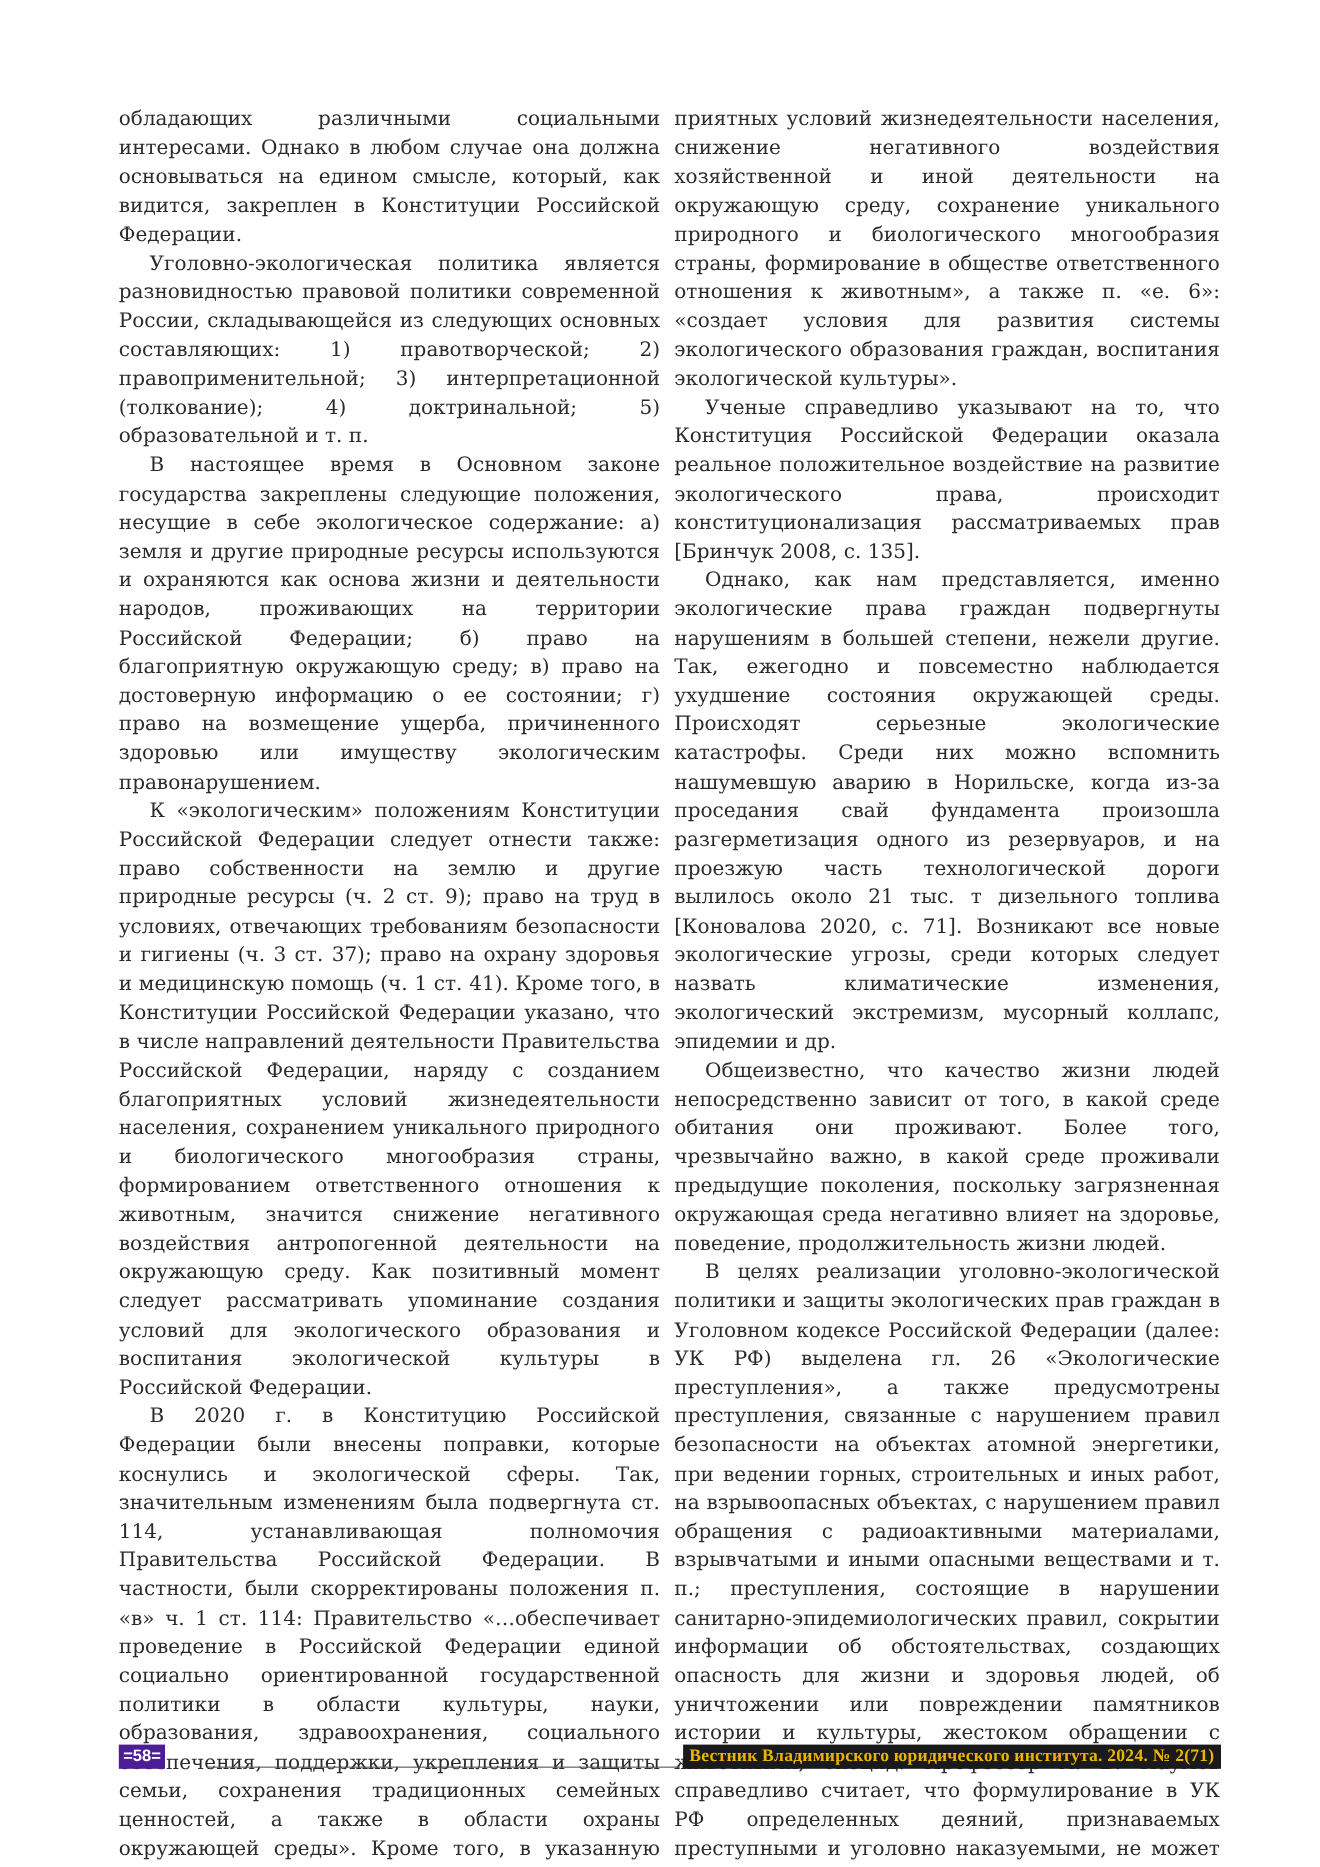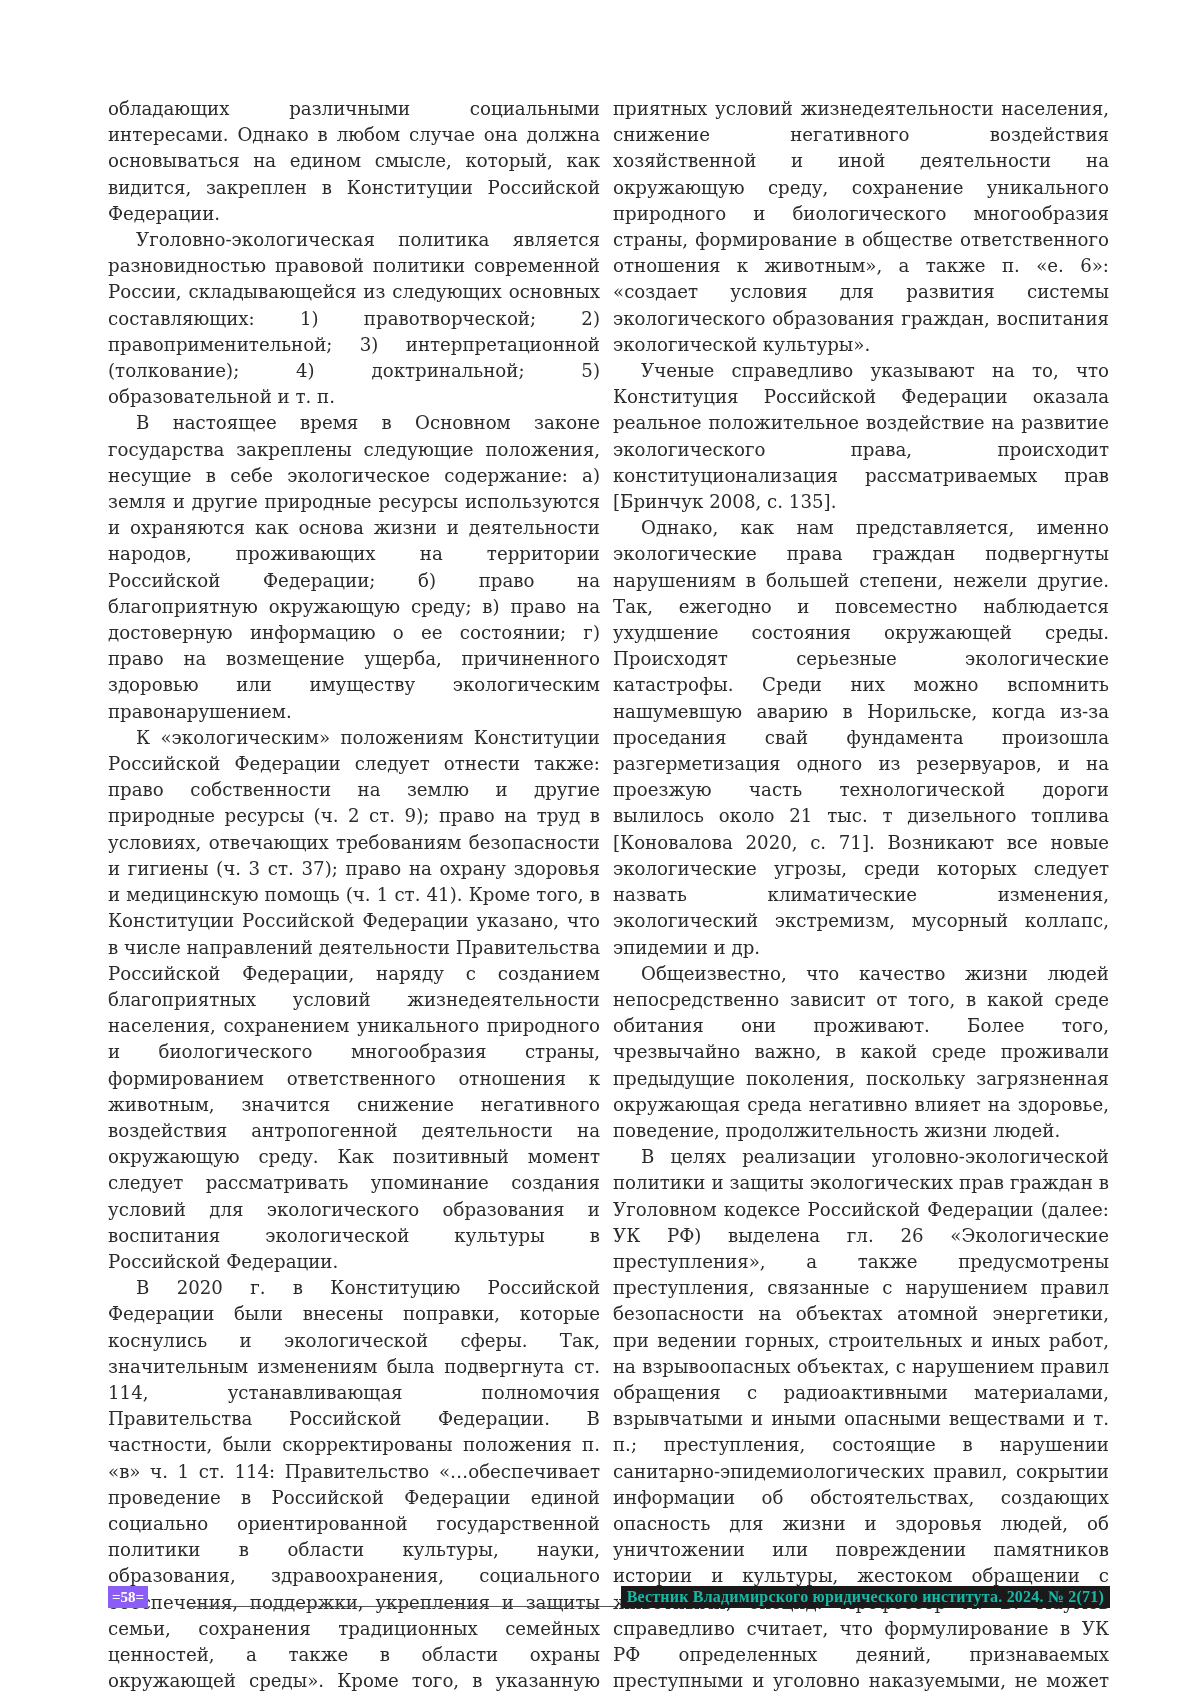--- a/index.html
+++ b/index.html
@@ -11,27 +11,27 @@
     font-size: 18.2px; line-height: 26.2px; color: #2b2b2b;
     text-align: justify; hyphens: manual;
   }
   .col-left { left: 108px; }
   .col-right { left: 613px; width: 496px; }
   .col p { margin: 0; text-indent: 28px; }
   .col p.cont { text-indent: 0; }
   .footer { position: absolute; left: 108px; top: 1586px; width: 1002px; height: 22px; }
   .page-num {
     position: absolute; left: 0; top: 0; height: 22px; line-height: 22px;
-    background: #8b5cf6; color: #fff; padding: 0 4px;
-    font-family: Liberation Serif, serif; font-size: 15px; font-weight: bold;
+    background: #4c1d95; color: #fff; padding: 0 4px;
+    font-family: Liberation Sans, sans-serif; font-size: 15px; font-weight: bold;
   }
   .footer-rule { position: absolute; left: 80px; top: 20px; width: 430px; height: 1px; background: #555; }
   .journal {
     position: absolute; right: 0; top: 0; height: 22px; line-height: 22px;
-    background: #1a1a1a; color: #14b8a6; padding: 0 6px;
+    background: #1a1a1a; color: #eab308; padding: 0 6px;
     font-family: "Liberation Serif", serif; font-size: 16px; font-weight: bold; letter-spacing: 0.2px;
   }
 </style>
 </head>
 <body>
 
 <div class="page">
   <div class="col col-left">
     <p class="cont">обладающих различными социальными интересами. Однако в любом случае она должна основываться на едином смысле, который, как видится, закреплен в Конституции Российской Федерации.</p>
     <p>Уголовно-экологическая политика является разновидностью правовой политики современной России, складывающейся из следующих основных составляющих: 1) правотворческой; 2) правоприменительной; 3) интерпретационной (толкование); 4) доктринальной; 5) образовательной и т. п.</p>

